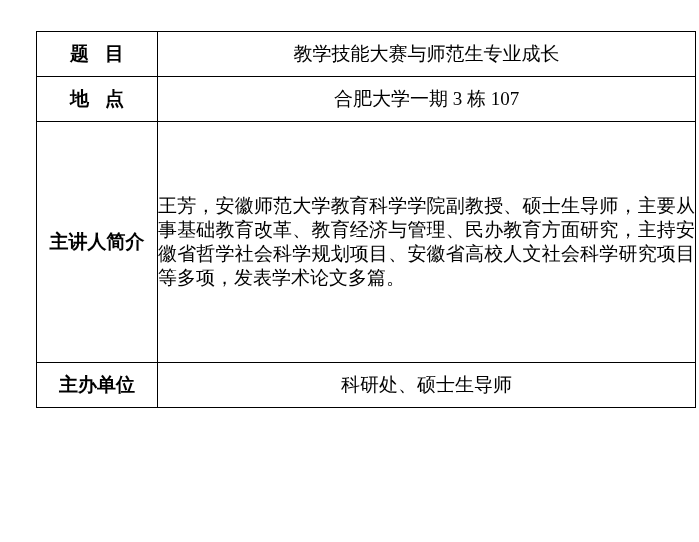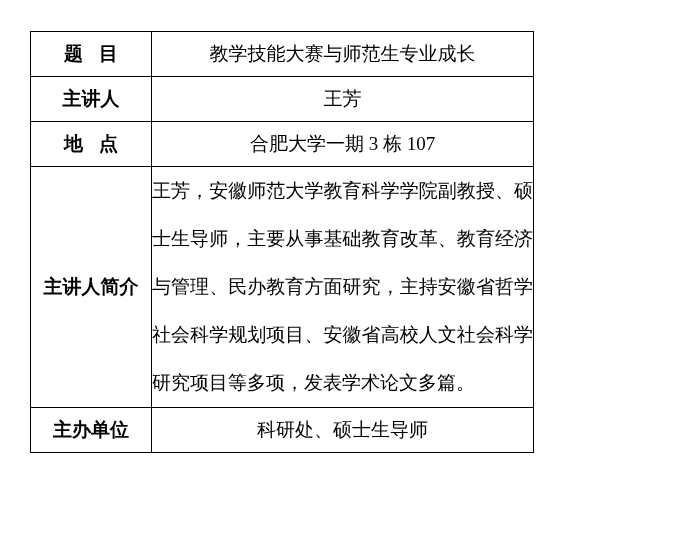--- a/index.html
+++ b/index.html
@@ -15,23 +15,23 @@
     overflow: hidden;
   }
   .page {
     position: relative;
     width: 699px;
     height: 542px;
     background: #ffffff;
   }
   .info-table {
     position: absolute;
-    left: 30px;
+    left: 36px;
     top: 31px;
-    width: 504px;
+    width: 660px;
     border-collapse: collapse;
     table-layout: fixed;
   }
   .info-table td {
     border: 1px solid #000000;
     padding: 0;
     vertical-align: middle;
     font-size: 19px;
   }
   .label-cell {
@@ -57,21 +57,21 @@
   }
   .row-title td { height: 44px; }
   .row-speaker td { height: 44px; }
   .row-time td { height: 44px; }
   .row-place td { height: 44px; }
   .row-bio td { height: 240px; }
   .row-org td { height: 44px; margin-top: 21px; }
 
   .bio-text {
     padding: 10px 18px 10px 14px;
-    line-height: 48px;
+    line-height: 24px;
     font-size: 19px;
     text-align: justify;
     text-justify: inter-ideograph;
   }
   .bio-label {
     font-weight: bold;
     text-align: center;
     font-size: 19px;
   }
 </style>
@@ -79,26 +79,20 @@
 <body>
 
 <div class="page">
   <table class="info-table">
     <tbody>
       <tr class="row-title">
         <td class="label-cell">
           <span class="label-inner label-2">题目</span>
         </td>
         <td class="value-cell">教学技能大赛与师范生专业成长</td>
-      </tr>
-      <tr class="row-speaker">
-        <td class="label-cell">
-          <span class="label-inner">主讲人</span>
-        </td>
-        <td class="value-cell">王芳</td>
       </tr>
       <tr class="row-place">
         <td class="label-cell">
           <span class="label-inner label-2">地点</span>
         </td>
         <td class="value-cell">合肥大学一期 3 栋 107</td>
       </tr>
       <tr class="row-bio">
         <td class="label-cell bio-label">
           <span class="label-inner">主讲人简介</span>

